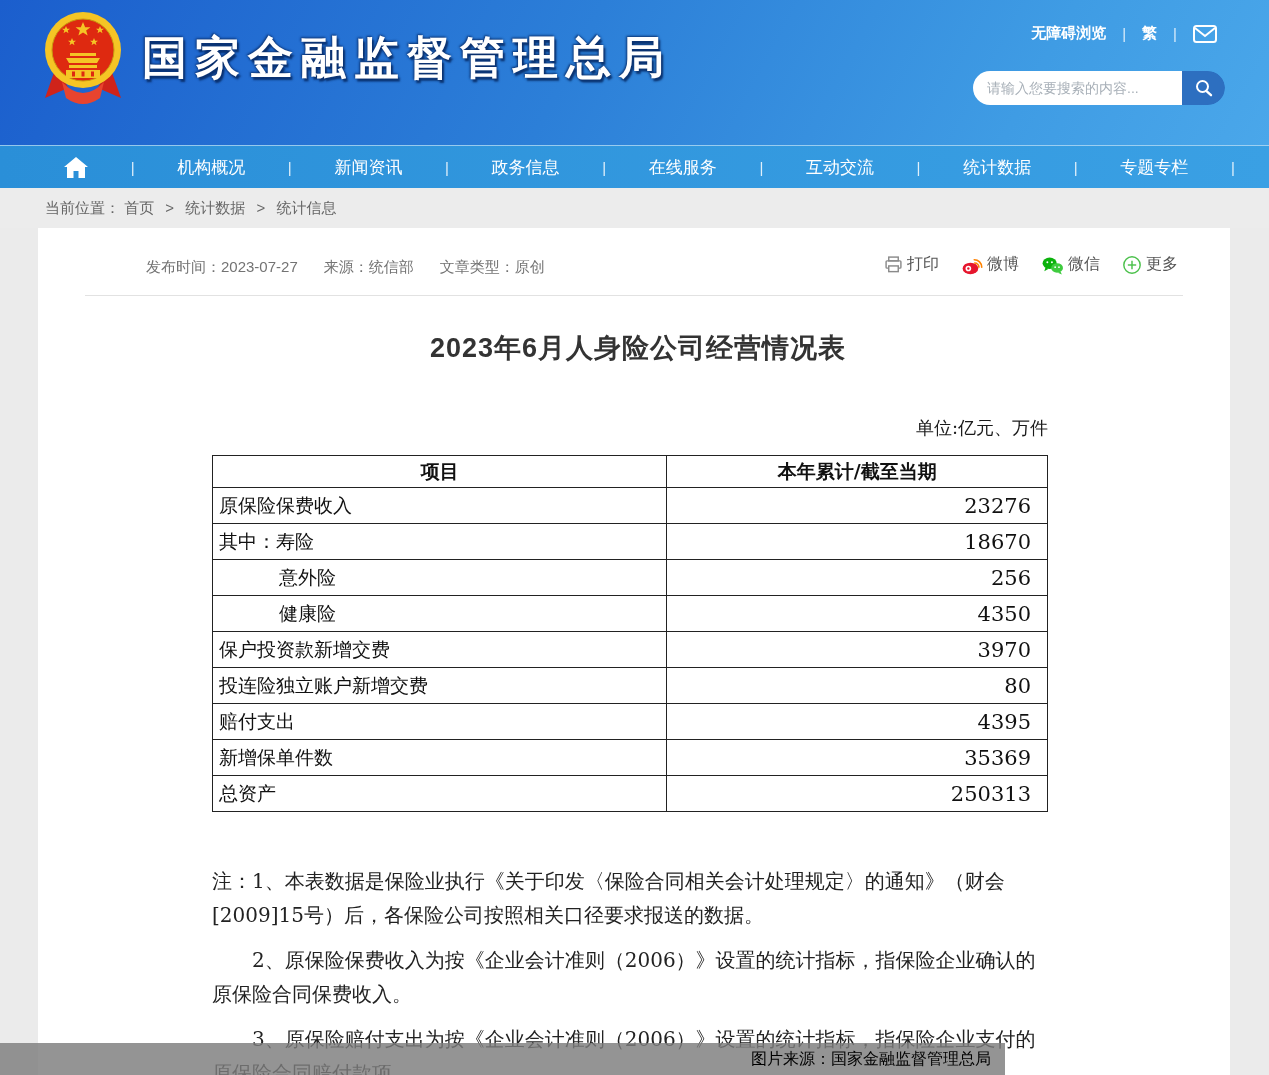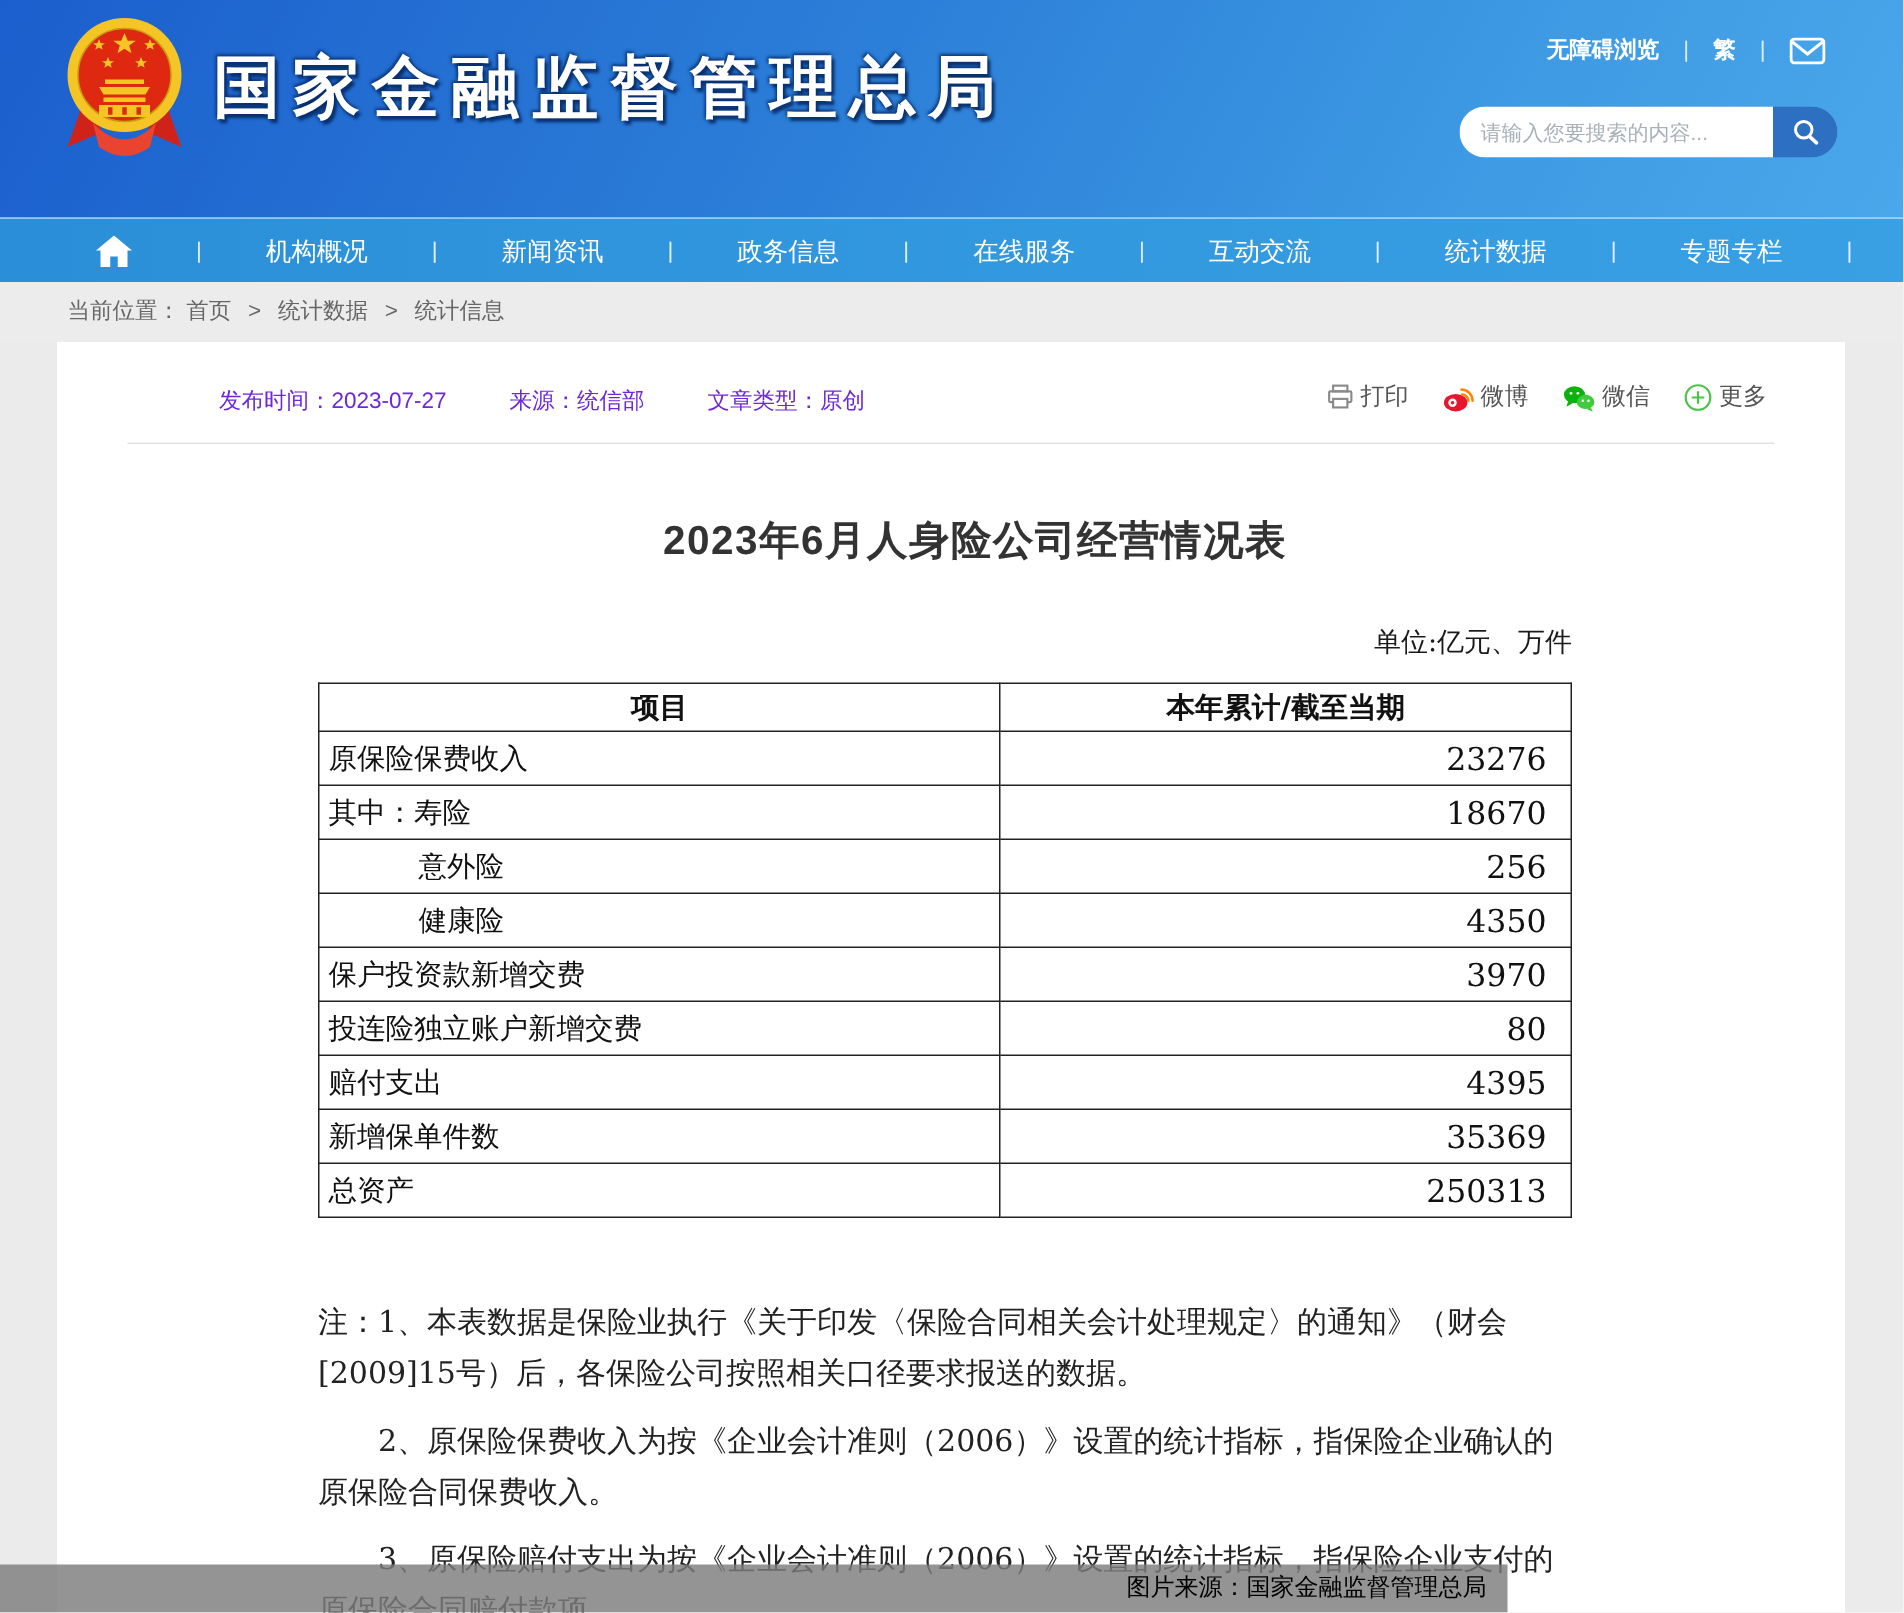--- a/index.html
+++ b/index.html
@@ -63,22 +63,22 @@
     background:#ececec; color:#666; font-size:15px; line-height:40px; padding-left:45px;
   }
   .breadcrumb a { color:#666; text-decoration:none; cursor:pointer; }
   .breadcrumb .bc-sep { margin:0 7px; }
 
   
   .content {
     position:absolute; left:38px; top:228px; width:1192px; height:847px; background:#fff;
   }
   .meta-row {
-    position:absolute; left:108px; top:30px; display:flex; gap:42px;
-    color:#6d28d9; font-size:15px; white-space:nowrap;
+    position:absolute; left:108px; top:30px; display:flex; gap:26px;
+    color:#737373; font-size:15px; white-space:nowrap;
   }
   .share-row {
     position:absolute; right:52px; top:26px; display:flex; gap:22px; align-items:center;
   }
   .share-item {
     display:flex; align-items:center; gap:4px; cursor:pointer;
     color:#555; font-size:16px;
   }
   .divider {
     position:absolute; left:47px; right:47px; top:67px; border-bottom:1px solid #e2e2e2;
@@ -274,21 +274,21 @@
           <line x1="11" y1="6.4" x2="11" y2="15.6" stroke="#4cc14c" stroke-width="1.6"></line>
           <line x1="6.4" y1="11" x2="15.6" y2="11" stroke="#4cc14c" stroke-width="1.6"></line>
         </svg>
       </span>
       <span>更多</span>
     </span>
   </div>
 
   <div class="divider"></div>
 
-  <h1 class="article-title" style="margin:16px;">2023年6月人身险公司经营情况表</h1>
+  <h1 class="article-title" style="margin:4px;">2023年6月人身险公司经营情况表</h1>
 
   <div class="unit-note">单位:亿元、万件</div>
 
   <table class="data-table">
     <colgroup>
         <col class="c1">
         <col class="c2">
       </colgroup>
     <thead>
       <tr>

